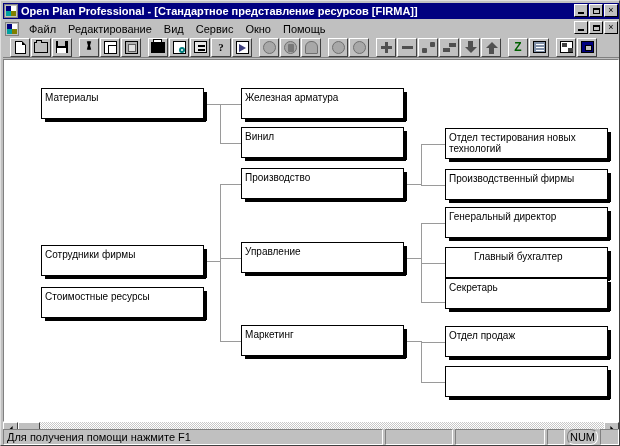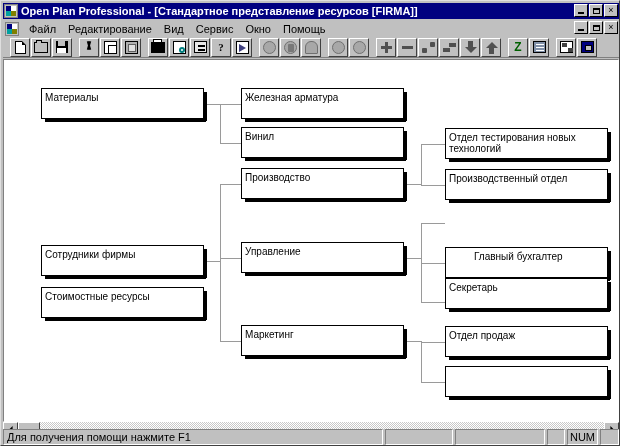--- a/index.html
+++ b/index.html
@@ -369,21 +369,26 @@
           <div class="shadow"></div>
           <div class="shadow2"></div>
         </div>
         <div class="node" style="left: 441px; top: 68px; width: 163px; height: 31px;">
           <span>Отдел тестирования новых
 технологий</span>
           <div class="shadow"></div>
           <div class="shadow2"></div>
         </div>
         <div class="node" style="left: 441px; top: 109px; width: 163px; height: 31px;">
-          <span>Производственный отдел</span>
+          <span>Производственный фирмы</span>
+          <div class="shadow"></div>
+          <div class="shadow2"></div>
+        </div>
+        <div class="node" style="left: 441px; top: 147px; width: 163px; height: 31px;">
+          <span>Генеральный директор</span>
           <div class="shadow"></div>
           <div class="shadow2"></div>
         </div>
         <div class="node" style="left: 441px; top: 187px; width: 163px; height: 31px; padding-left: 28px;">
           <span>Главный бухгалтер</span>
           <div class="shadow"></div>
           <div class="shadow2"></div>
         </div>
         <div class="node" style="left: 441px; top: 218px; width: 163px; height: 31px;">
           <span>Секретарь</span>
@@ -412,17 +417,17 @@
     <div class="sb-arrow right">
         <span class="ar"></span>
       </div>
   </div>
 
   <div class="statusbar">
     <div class="sfield" style="flex:0 0 380px;">Для получения помощи нажмите F1</div>
     <div class="sfield" style="flex:0 0 68px;"></div>
     <div class="sfield" style="flex:0 0 90px;"></div>
     <div class="sfield" style="flex:0 0 18px;"></div>
-    <div class="sfield" style="flex:0 0 31px;text-align:center;padding-left:0;">NUM</div>
+    <div class="sfield" style="flex:0 0 31px;text-align:center;padding-left:0;border-radius:7px;">NUM</div>
     <div class="sfield" style="flex:1 1 auto;"></div>
   </div>
 
 </div>
 
 </body></html>

